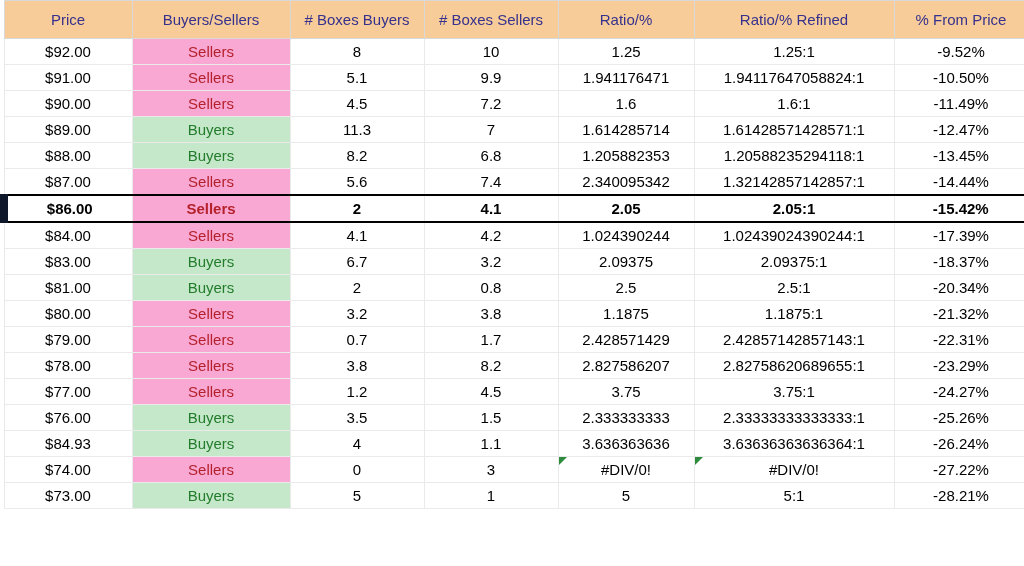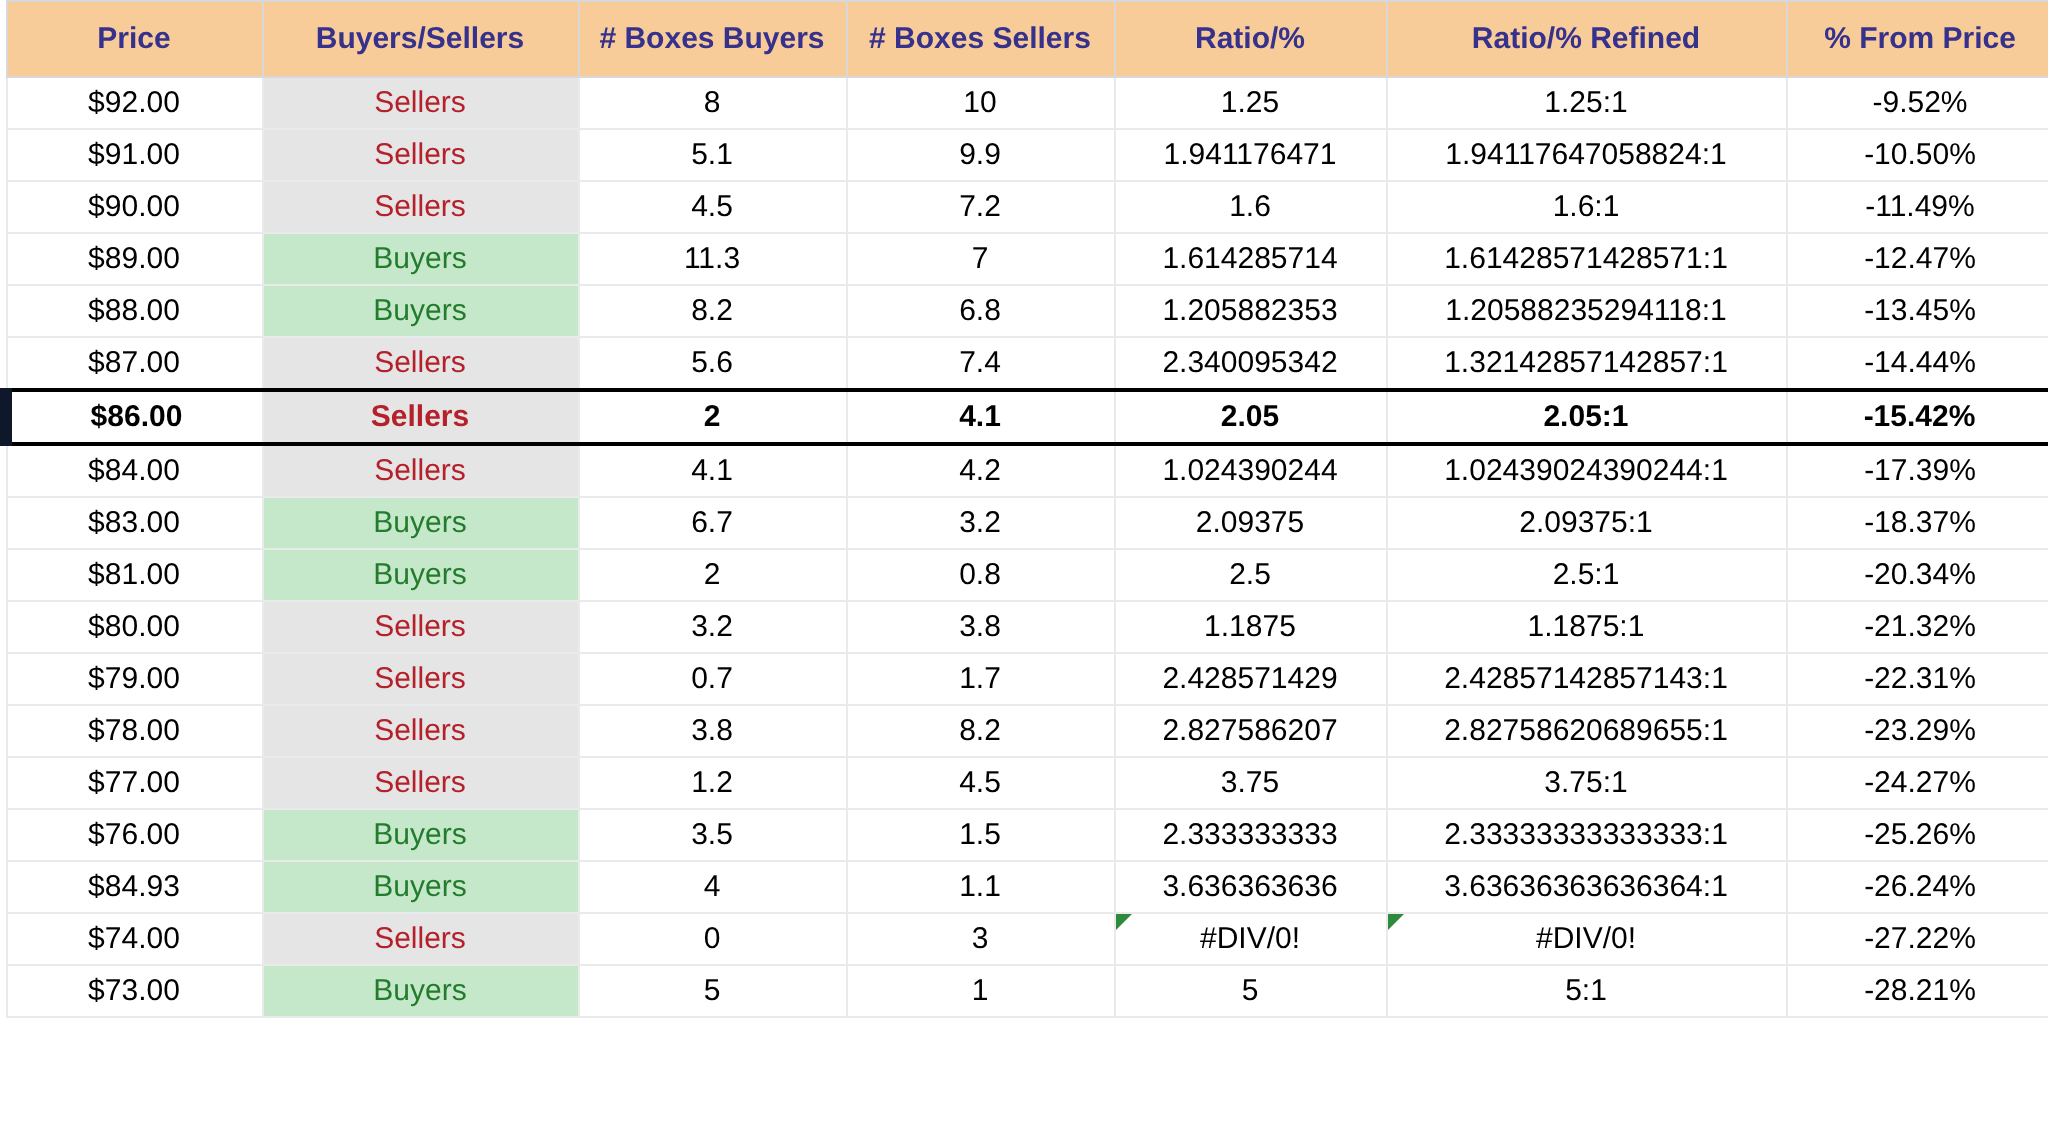--- a/index.html
+++ b/index.html
@@ -11,45 +11,45 @@
     width: 1024px;
   }
   table {
     border-collapse: collapse;
     width: 1024px;
     table-layout: fixed;
   }
   th {
     background: #f8cc99;
     color: #35318c;
-    font-weight: bold;
+    font-weight: normal;
     font-size: 15px;
     padding: 10px 6px;
     border: 1px solid #d8d8d8;
     white-space: nowrap;
   }
   td {
     padding: 4px 6px;
     border: 1px solid #eaeaea;
     font-size: 15px;
     text-align: center;
     color: #000;
     height: 26px;
     white-space: nowrap;
     position: relative;
   }
   tr.highlight td {
     border-top: 2px solid #000;
     border-bottom: 2px solid #000;
     font-weight: bold;
   }
-  tr.highlight td:first-child { border-left: 6px solid #0f172a; }
+  tr.highlight td:first-child { border-left: 8px solid #0f172a; }
   tr.highlight td:last-child  { border-right: 2px solid #000; margin-left: 20px; }
   td.bs-buyers  { background: #c5e8ca; color: #237c2c; }
-  td.bs-sellers { background: #e5e5e5; color: #b5212b; }
+  td.bs-sellers { background: #f9a8d4; color: #b5212b; }
   .col-price  { width: 128px; }
   .col-bs     { width: 158px; }
   .col-bb     { width: 134px; }
   .col-sb     { width: 134px; }
   .col-ratio  { width: 136px; }
   .col-ref    { width: 200px; }
   .col-pct    { width: 134px; }
   td.flag::before {
     content: "";
     position: absolute;

